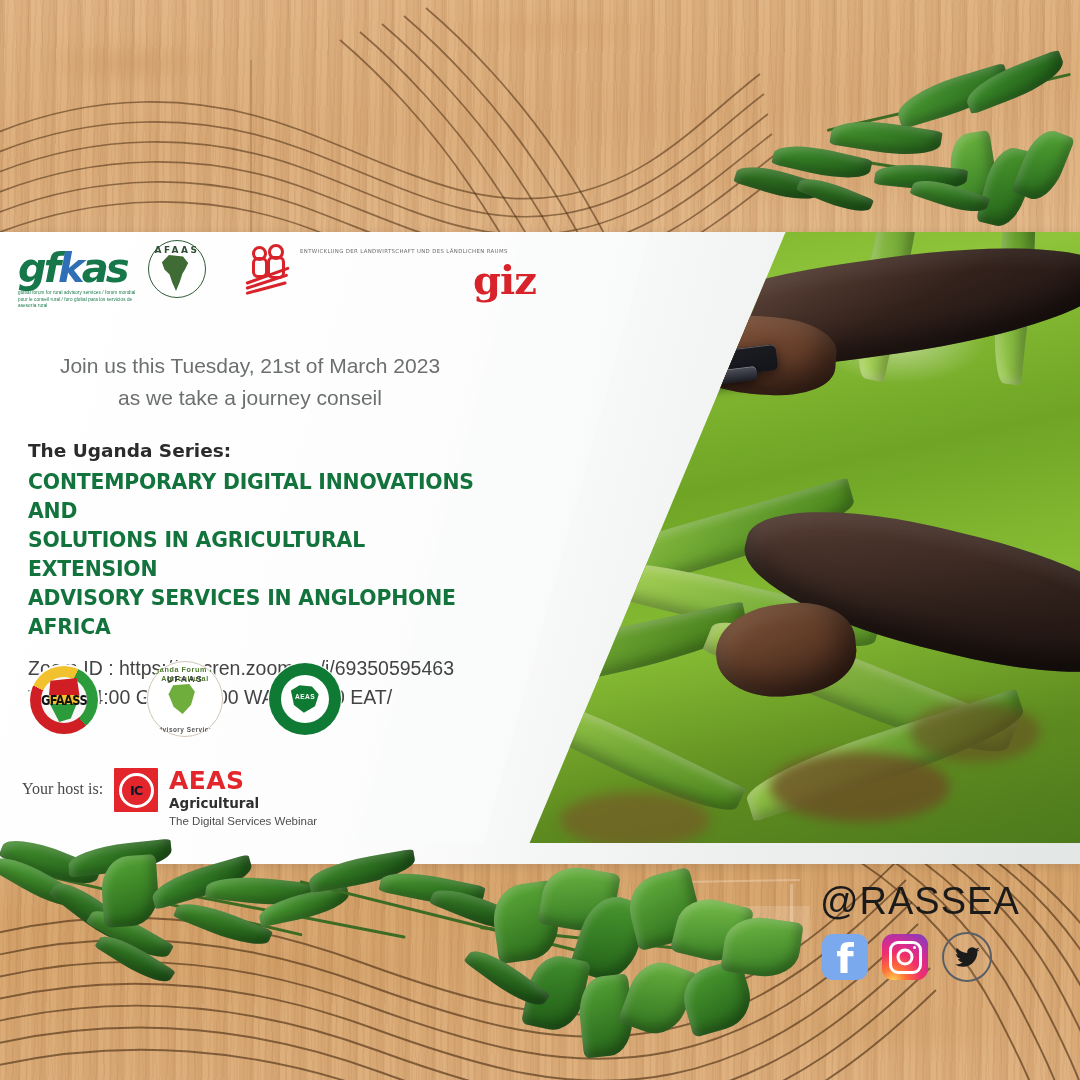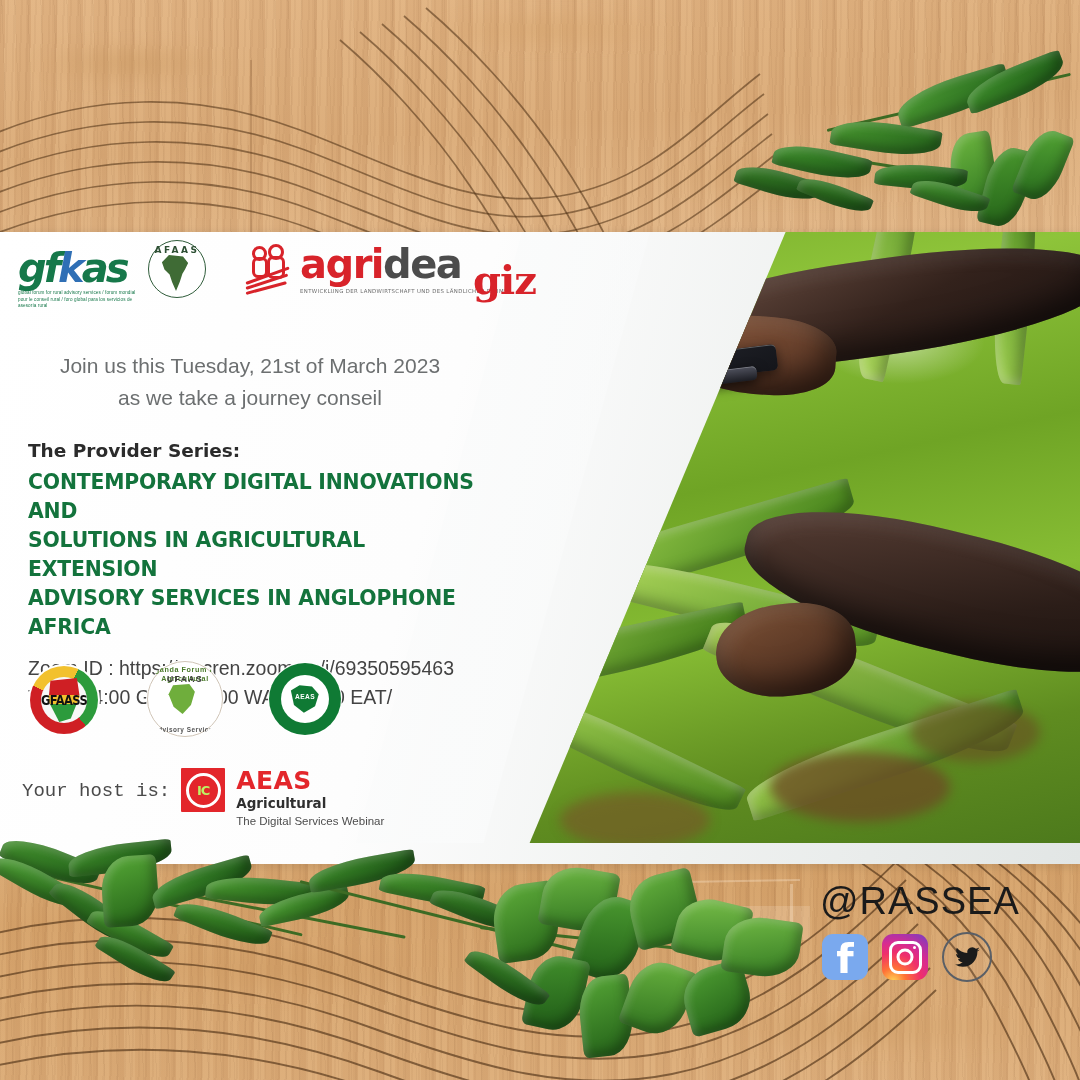--- a/index.html
+++ b/index.html
@@ -181,24 +181,24 @@
   .nig-ring{position:absolute;inset:1px;border-radius:50%;background:#0f7a34;}
   .nig-inner{position:absolute;inset:13px;border-radius:50%;background:#fff;}
   .nig-map{
     position:absolute;left:21px;top:22px;width:31px;height:30px;background:#0f7a34;
     clip-path:polygon(6% 22%,34% 4%,74% 8%,96% 34%,84% 74%,48% 96%,16% 70%);
   }
   .nig-txt{position:absolute;left:0;top:31px;width:100%;text-align:center;font-size:6.6px;font-weight:700;color:#fff;letter-spacing:.4px;}
 
   
   .host{position:absolute;left:22px;top:536px;display:flex;align-items:flex-start;gap:11px;}
-  .host-lbl{font-family:Liberation Mono, monospace;font-size:19px;color:#4a4a4a;padding-top:12px;}
+  .host-lbl{font-family:Liberation Serif, serif;font-size:16px;color:#4a4a4a;padding-top:12px;}
   .cics-badge{width:44px;height:44px;background:#e3262b;display:flex;align-items:center;justify-content:center;border-radius:1px;}
   .cics-ring{width:29px;height:29px;border-radius:50%;border:3px solid #fff;position:relative;display:flex;align-items:center;justify-content:center;}
-  .cics-c{font-family:"DejaVu Sans",sans-serif;font-weight:700;font-size:13px;color:#bef264;line-height:1;letter-spacing:-1px;}
+  .cics-c{font-family:"DejaVu Sans",sans-serif;font-weight:700;font-size:13px;color:#0f172a;line-height:1;letter-spacing:-1px;}
   .cics-name{font-family:"DejaVu Sans",sans-serif;font-weight:700;font-size:25px;color:#e3262b;line-height:1;letter-spacing:.4px;}
   .cics-tech{font-family:"DejaVu Sans",sans-serif;font-weight:700;font-size:13.5px;color:#2f2f2f;line-height:1.5;}
   .cics-tag{font-family:"Liberation Sans",sans-serif;font-size:11.5px;color:#4d4d4d;margin-top:2px;}
 
   
   .handle{
     position:absolute;left:820px;top:880px;
     font-family:"Liberation Sans",sans-serif;font-size:38px;color:#1a1a1a;letter-spacing:1px;
   }
   .socials{position:absolute;left:822px;top:932px;display:flex;gap:14px;align-items:center;}
@@ -326,35 +326,34 @@
         <div class="agridea-mark">
           <div class="agri-person" style="left:4px;top:2px;width:9px;height:9px;"></div>
           <div class="agri-person" style="left:4px;top:13px;width:10px;height:15px;border-radius:6px;"></div>
           <div class="agri-person" style="left:20px;top:0px;width:10px;height:10px;"></div>
           <div class="agri-person" style="left:19px;top:12px;width:12px;height:17px;border-radius:6px;"></div>
           <div class="agri-line" style="left:-2px;top:38px;width:46px;transform:rotate(-20deg);"></div>
           <div class="agri-line" style="left:-2px;top:43px;width:44px;transform:rotate(-18deg);"></div>
           <div class="agri-line" style="left:-2px;top:48px;width:42px;transform:rotate(-15deg);"></div>
         </div>
         <div>
-          <div class="agridea-word"><span class="ag-red">agri</span><span class="ag-gry">dea</span></div>
           <div class="agridea-sub">ENTWICKLUNG DER LANDWIRTSCHAFT UND DES LÄNDLICHEN RAUMS</div>
         </div>
       </div>
 
       <div class="lg giz" style="left:473px;top:28px;">giz</div>
     </div>
 
     <div class="joinline">
       <div>Join us this Tuesday, 21st of March 2023</div>
       <div>as we take a journey conseil</div>
     </div>
 
     <div class="blockwrap">
-      <div class="series-lbl">The Provider Series:</div>
+      <div class="series-lbl">The Uganda Series:</div>
       <div class="series-title">
         <div>CONTEMPORARY DIGITAL INNOVATIONS AND</div>
         <div>SOLUTIONS IN AGRICULTURAL EXTENSION</div>
         <div>ADVISORY SERVICES IN ANGLOPHONE AFRICA</div>
       </div>
       <div class="meta">
         <div>Zoom ID : https://wacren.zoom.us/j/69350595463</div>
         <div>Time: 14:00 GMT/ 15:00 WAT/ 17:00 EAT/</div>
       </div>
     </div>

